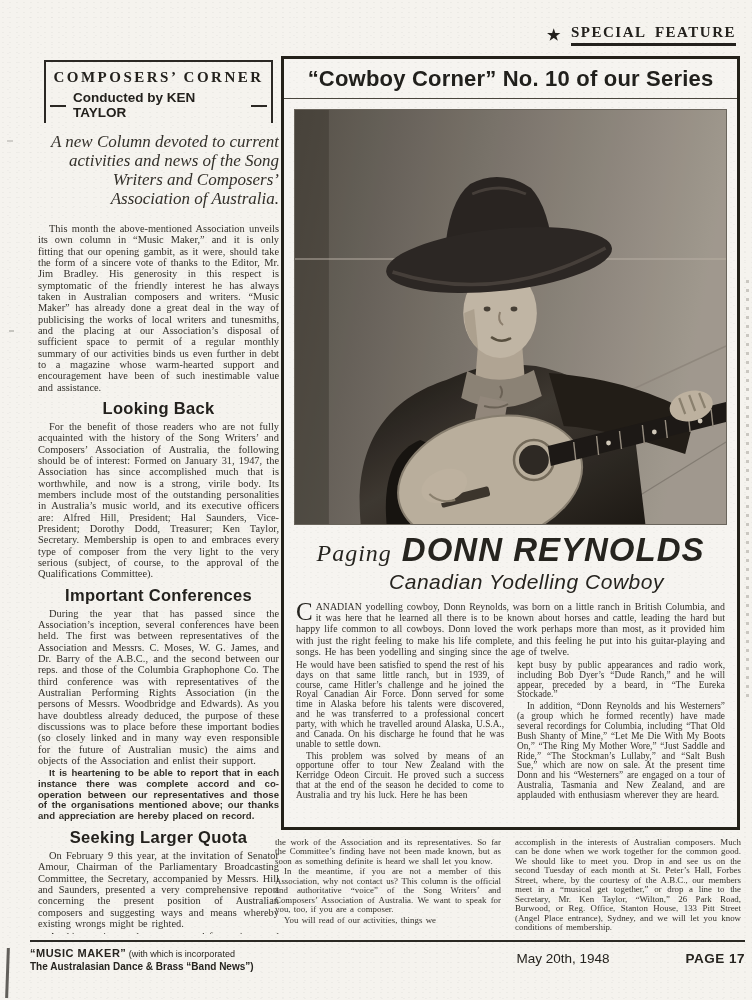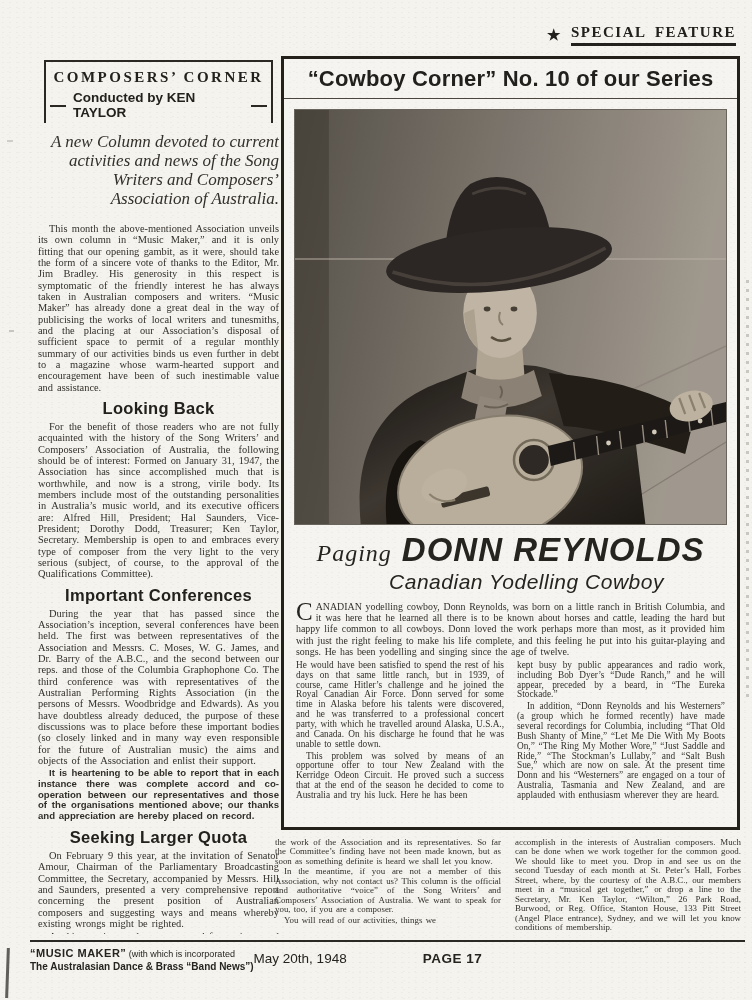--- a/index.html
+++ b/index.html
@@ -115,21 +115,21 @@
   .cont .ccol{flex:1;}
   .cont p{
     font-size:8.9px;line-height:1.06;text-align:justify;
     word-spacing:0.12em;margin:0 0 1px;text-indent:9px;
   }
   .cont p.noindent{text-indent:0;}
   
   .footer{
     position:absolute;left:30px;top:940px;width:715px;
     border-top:2.5px solid #2b2924;padding-top:5px;
-    display:flex;justify-content:flex-start;align-items:flex-start;
+    display:flex;justify-content:space-between;align-items:flex-start;
     font-family:"Liberation Sans", sans-serif;color:#26241f;
   }
   .masthead{font-size:9.5px;line-height:1.25;}
   .masthead .mm{font-weight:bold;font-size:11px;letter-spacing:.5px;}
   .masthead .mm-rest{font-size:9px;}
   .masthead .mm2{font-weight:bold;font-size:10px;}
   .foot-right{display:flex;gap:76px;align-items:baseline;padding-top:4px;}
   .foot-date{font-size:13.5px;}
   .foot-page{font-weight:bold;font-size:13.5px;letter-spacing:.5px;}
 </style>

